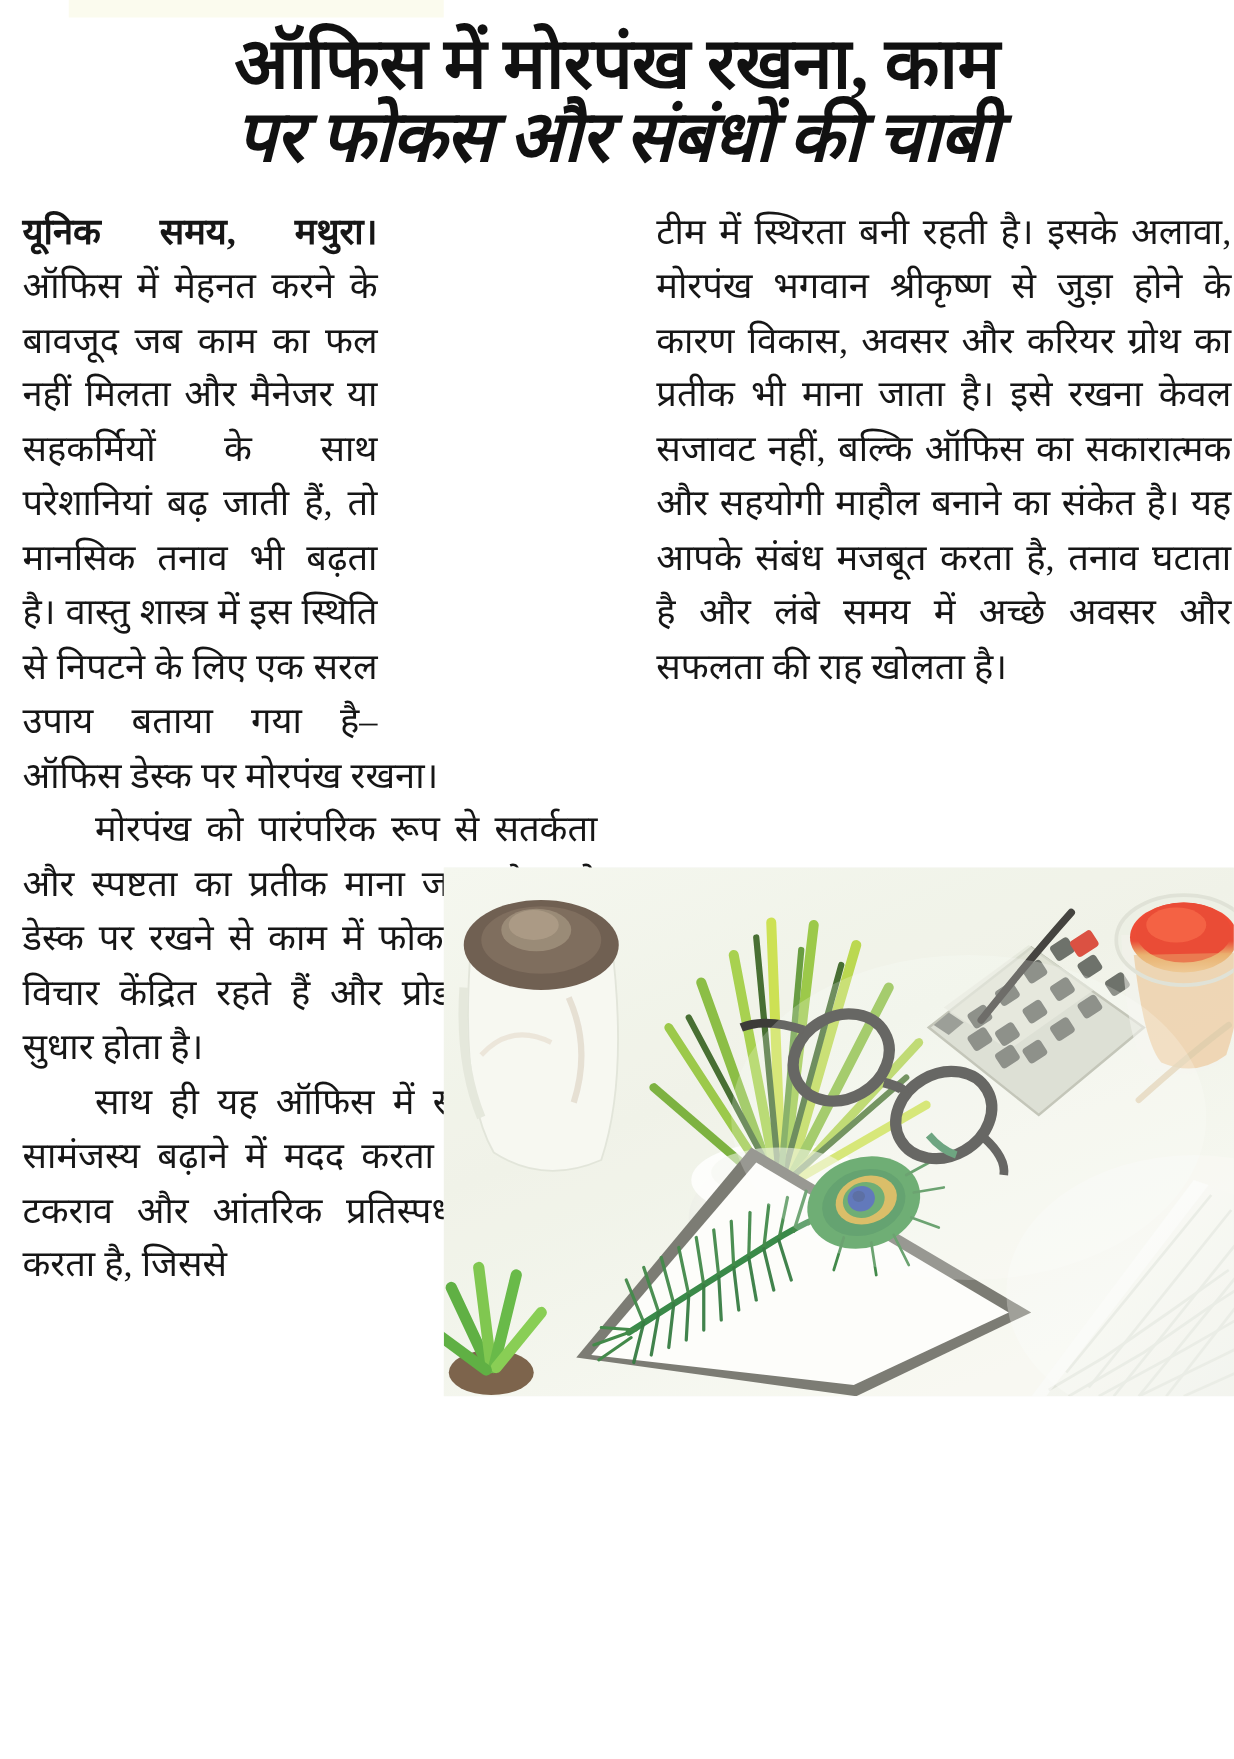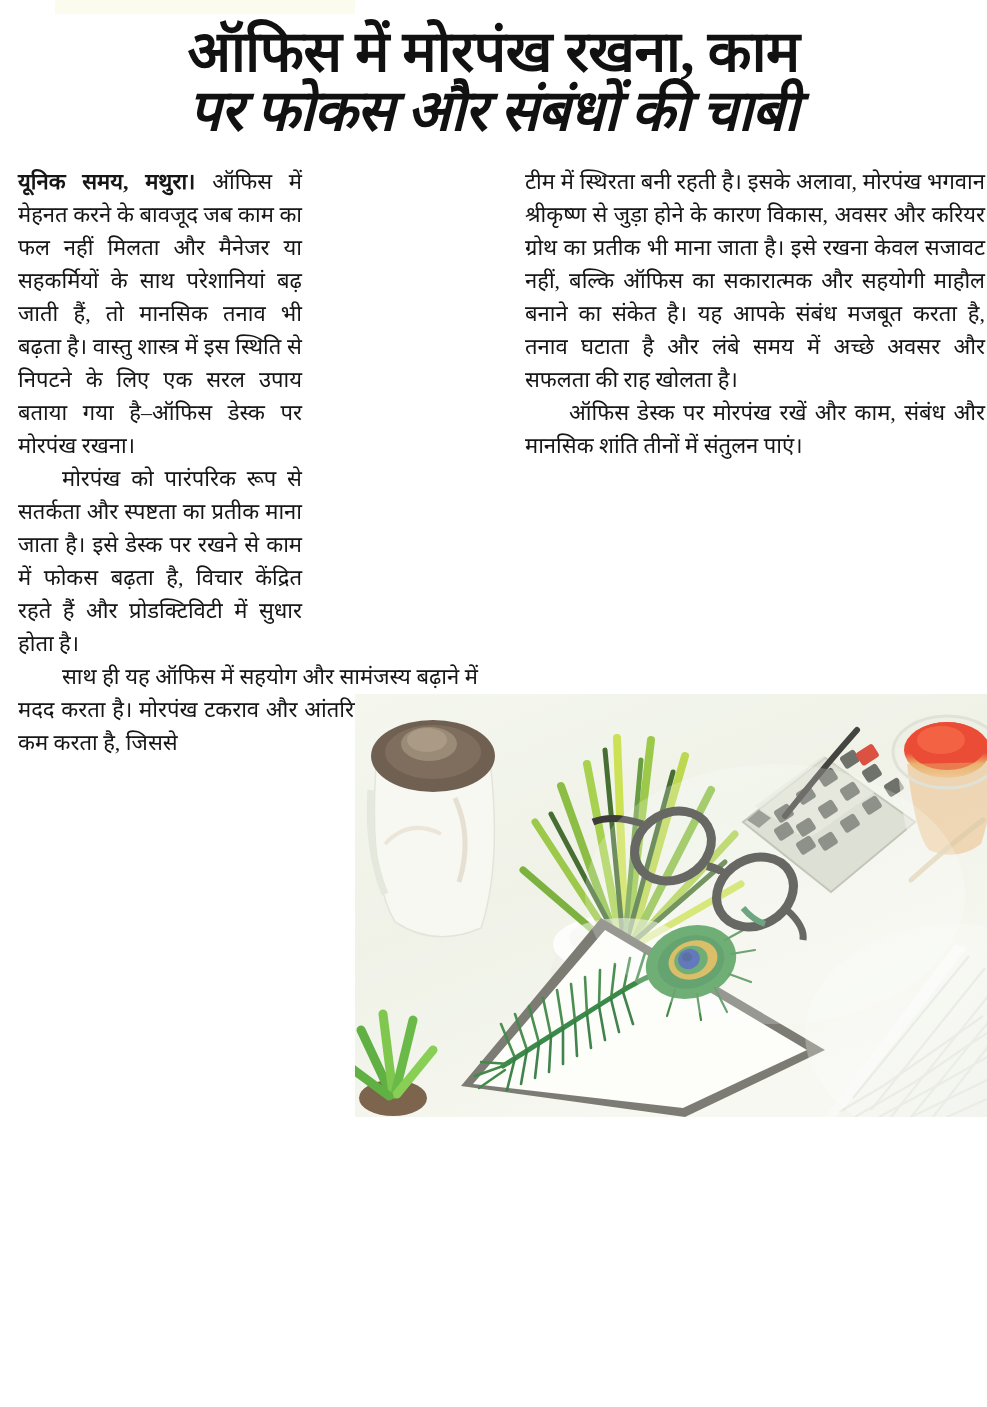--- a/index.html
+++ b/index.html
@@ -33,21 +33,21 @@
   
   .body-wrap{
     position:relative;
     margin-top:24px;
     width:951px;
     height:1112px;
   }
   .col{
     position:absolute;top:0;
     width:460px;
-    font-size:22px;
+    font-size:29px;
     line-height:1.5;
     color:#161616;
     text-align:justify;
     text-justify:inter-word;
   }
   .col-left{left:0;}
   .col-right{left:507px;}
   .col p{margin:0;}
   .col p.indent{text-indent:2.0em;}
   .dateline{font-weight:bold;}
@@ -85,21 +85,20 @@
   <div class="body-wrap">
 
     <div class="col col-left">
       <p><span class="dateline">यूनिक समय, मथुरा।</span><span class="shim-right"></span><span> ऑफिस में मेहनत करने के बावजूद जब काम का फल नहीं मिलता और मैनेजर या सहकर्मियों के साथ परेशानियां बढ़ जाती हैं, तो मानसिक तनाव भी बढ़ता है। वास्तु शास्त्र में इस स्थिति से निपटने के लिए एक सरल उपाय बताया गया है–ऑफिस डेस्क पर मोरपंख रखना।</span></p>
       <p class="indent">मोरपंख को पारंपरिक रूप से सतर्कता और स्पष्टता का प्रतीक माना जाता है। इसे डेस्क पर रखने से काम में फोकस बढ़ता है, विचार केंद्रित रहते हैं और प्रोडक्टिविटी में सुधार होता है।</p>
       <p class="indent">साथ ही यह ऑफिस में सहयोग और सामंजस्य बढ़ाने में मदद करता है। मोरपंख टकराव और आंतरिक प्रतिस्पर्धा को कम करता है, जिससे</p>
     </div>
 
     <div class="col col-right">
       <p><span class="shim-left"></span><span>टीम में स्थिरता बनी रहती है। इसके अलावा, मोरपंख भगवान श्रीकृष्ण से जुड़ा होने के कारण विकास, अवसर और करियर ग्रोथ का प्रतीक भी माना जाता है। इसे रखना केवल सजावट नहीं, बल्कि ऑफिस का सकारात्मक और सहयोगी माहौल बनाने का संकेत है। यह आपके संबंध मजबूत करता है, तनाव घटाता है और लंबे समय में अच्छे अवसर और सफलता की राह खोलता है।</span></p>
-      <p class="indent">ऑफिस डेस्क पर मोरपंख रखें और काम, संबंध और मानसिक शांति तीनों में संतुलन पाएं।</p>
     </div>
 
     <figure class="photo">
       <svg viewBox="0 0 660 423" preserveAspectRatio="none">
         <defs>
           <linearGradient id="desk" x1="0" y1="0" x2="0.6" y2="1">
             <stop offset="0%" stop-color="#f4f6ee"></stop>
             <stop offset="45%" stop-color="#eef1e6"></stop>
             <stop offset="100%" stop-color="#f7f8f2"></stop>
           </linearGradient>

